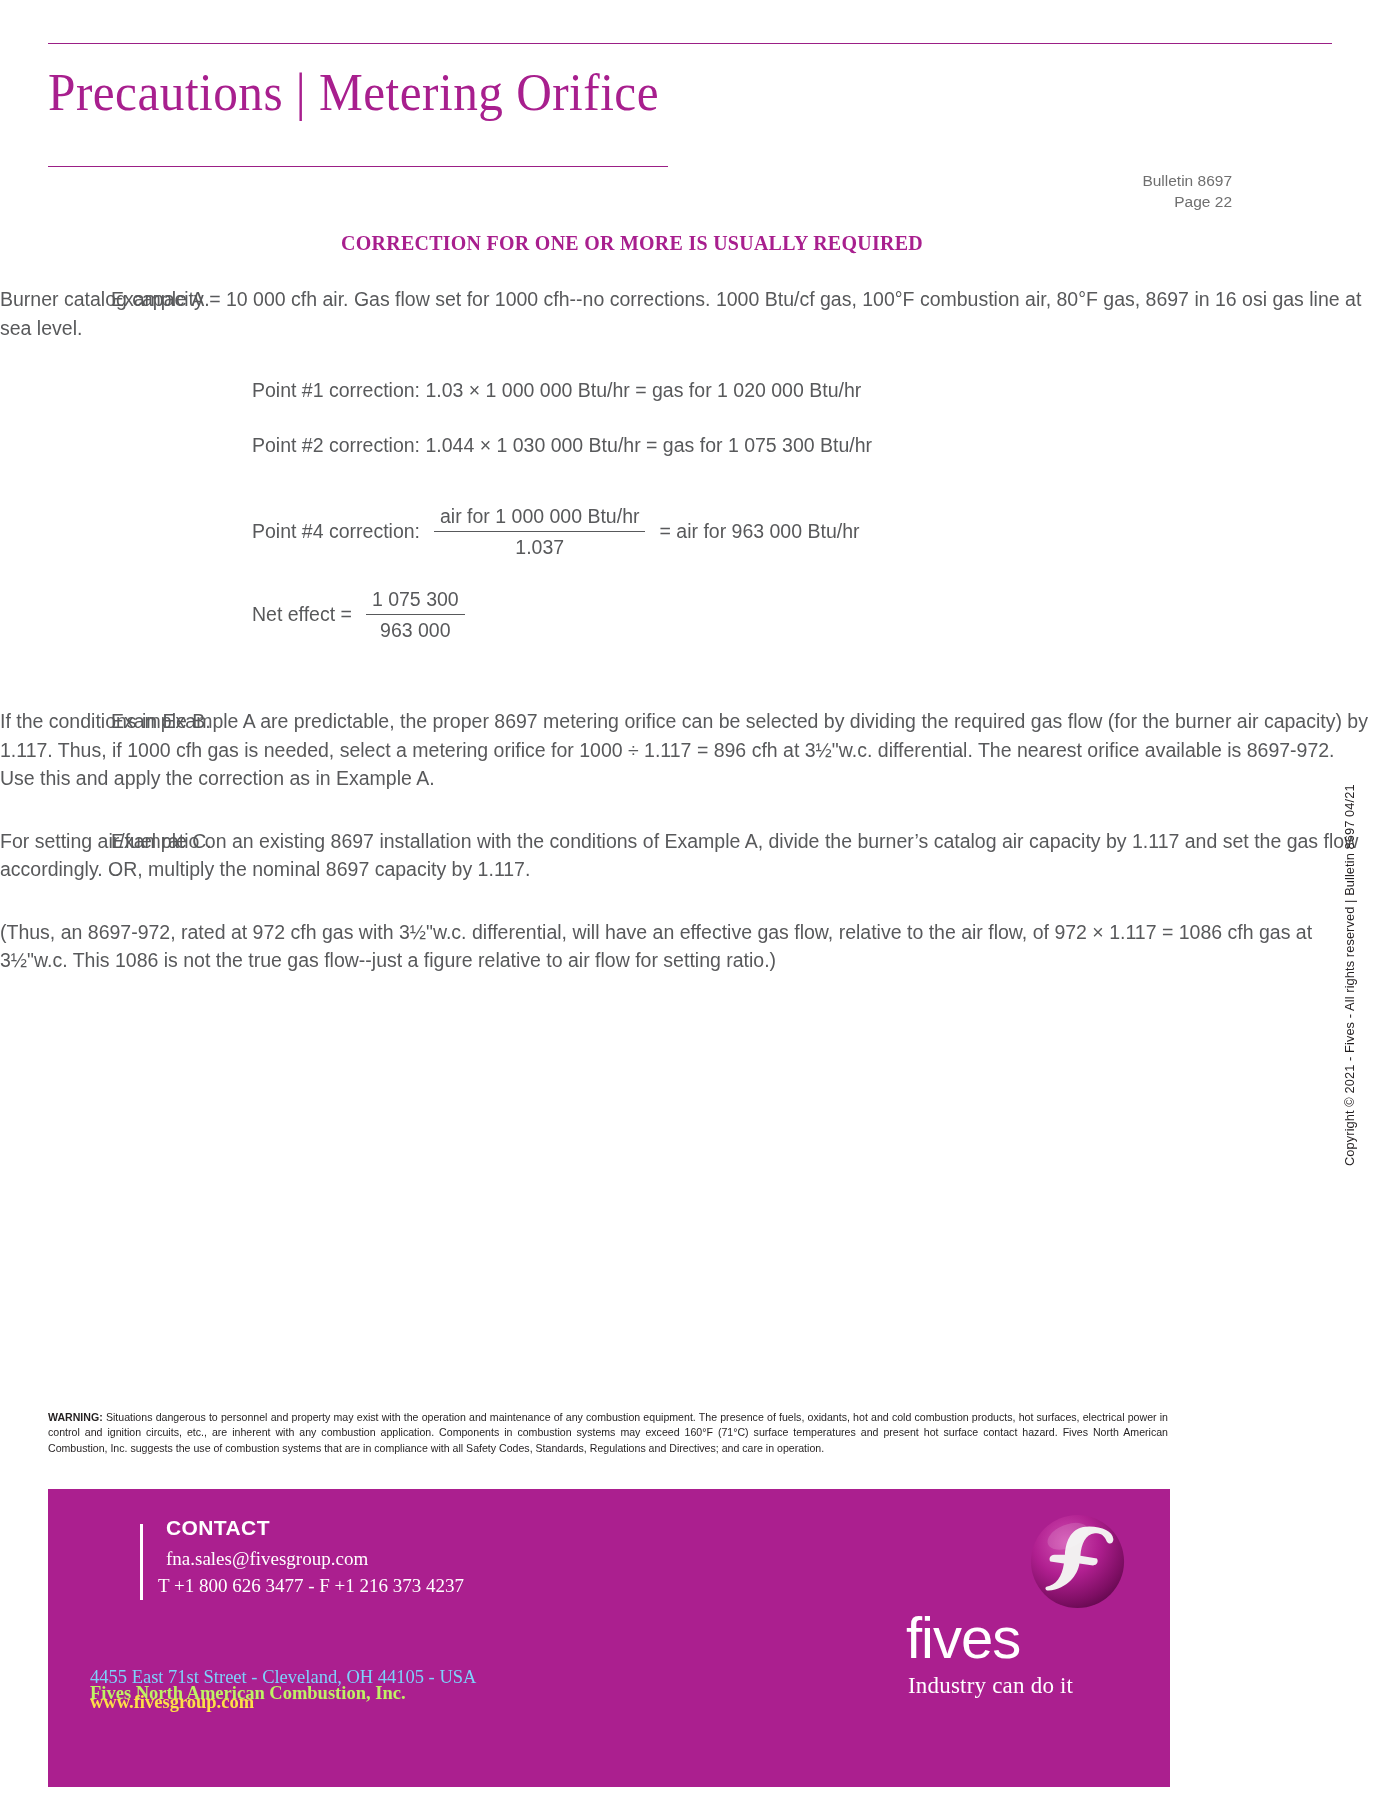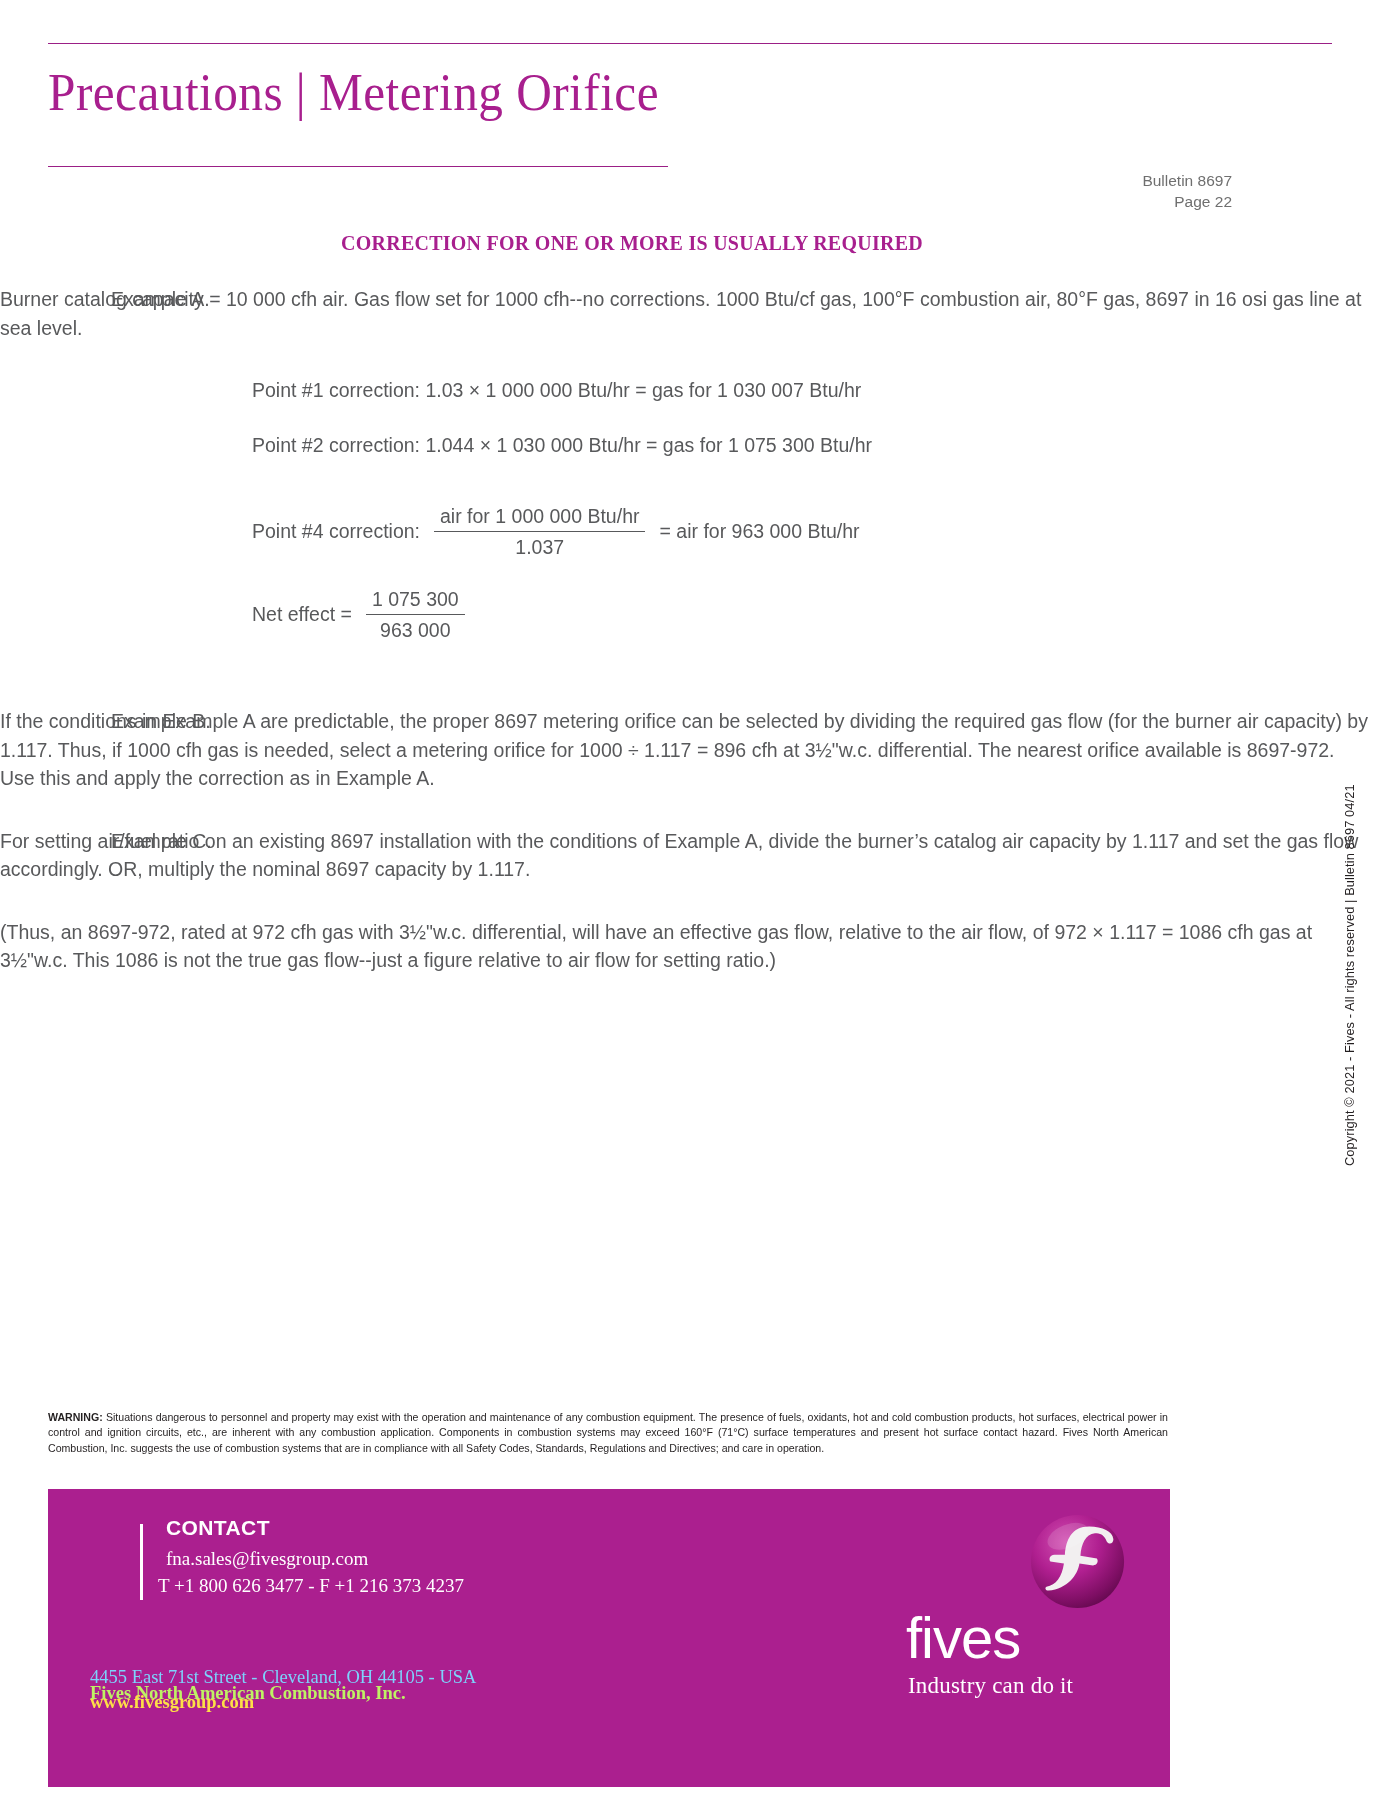--- a/index.html
+++ b/index.html
@@ -305,21 +305,21 @@
 
   <div class="content">
 
     <div class="row">
       <div class="ex-label">Example A.</div>
       <p class="ex-body para">Burner catalog capacity = 10 000 cfh air. Gas flow set for 1000 cfh--no corrections. 1000 Btu/cf gas, 100°F combustion air, 80°F gas, 8697 in 16 osi gas line at sea level.</p>
     </div>
 
     <div class="gap-l"></div>
 
-    <div class="line-plain">Point #1 correction: 1.03 × 1 000 000 Btu/hr = gas for 1 030 007 Btu/hr</div>
+    <div class="line-plain">Point #1 correction: 1.03 × 1 000 000 Btu/hr = gas for 1 020 000 Btu/hr</div>
 
     <div class="gap-m"></div>
 
     <div class="line-plain">Point #2 correction: 1.044 × 1 030 000 Btu/hr = gas for 1 075 300 Btu/hr</div>
 
     <div class="gap-xl"></div>
 
     <div class="formula">
       <span class="lead">Point #4 correction:</span>
       <span class="frac">

